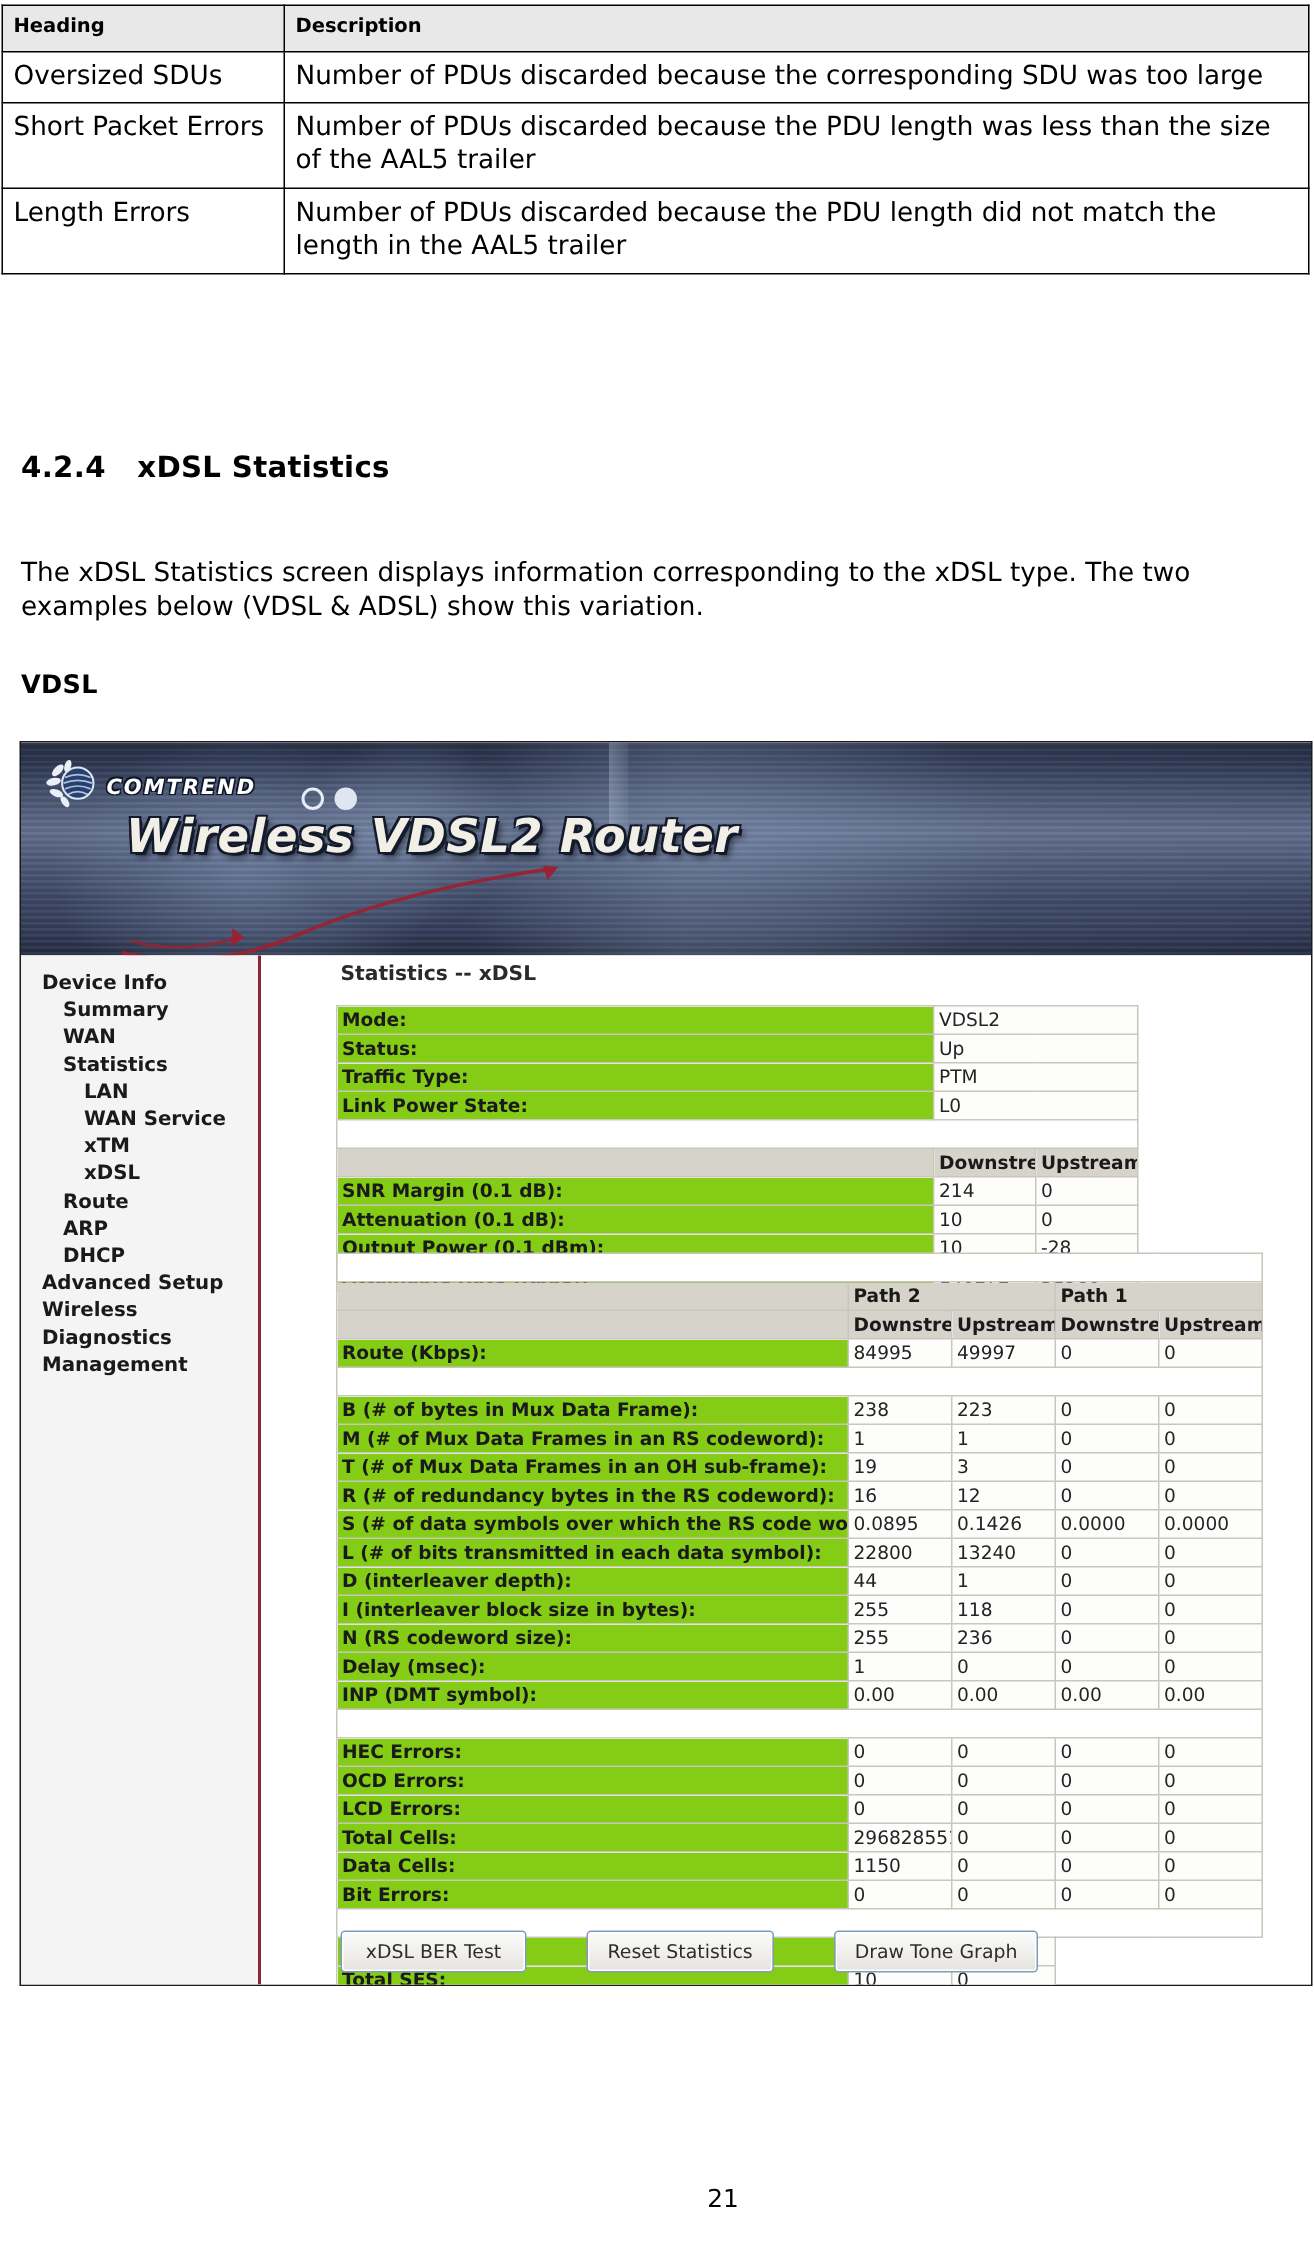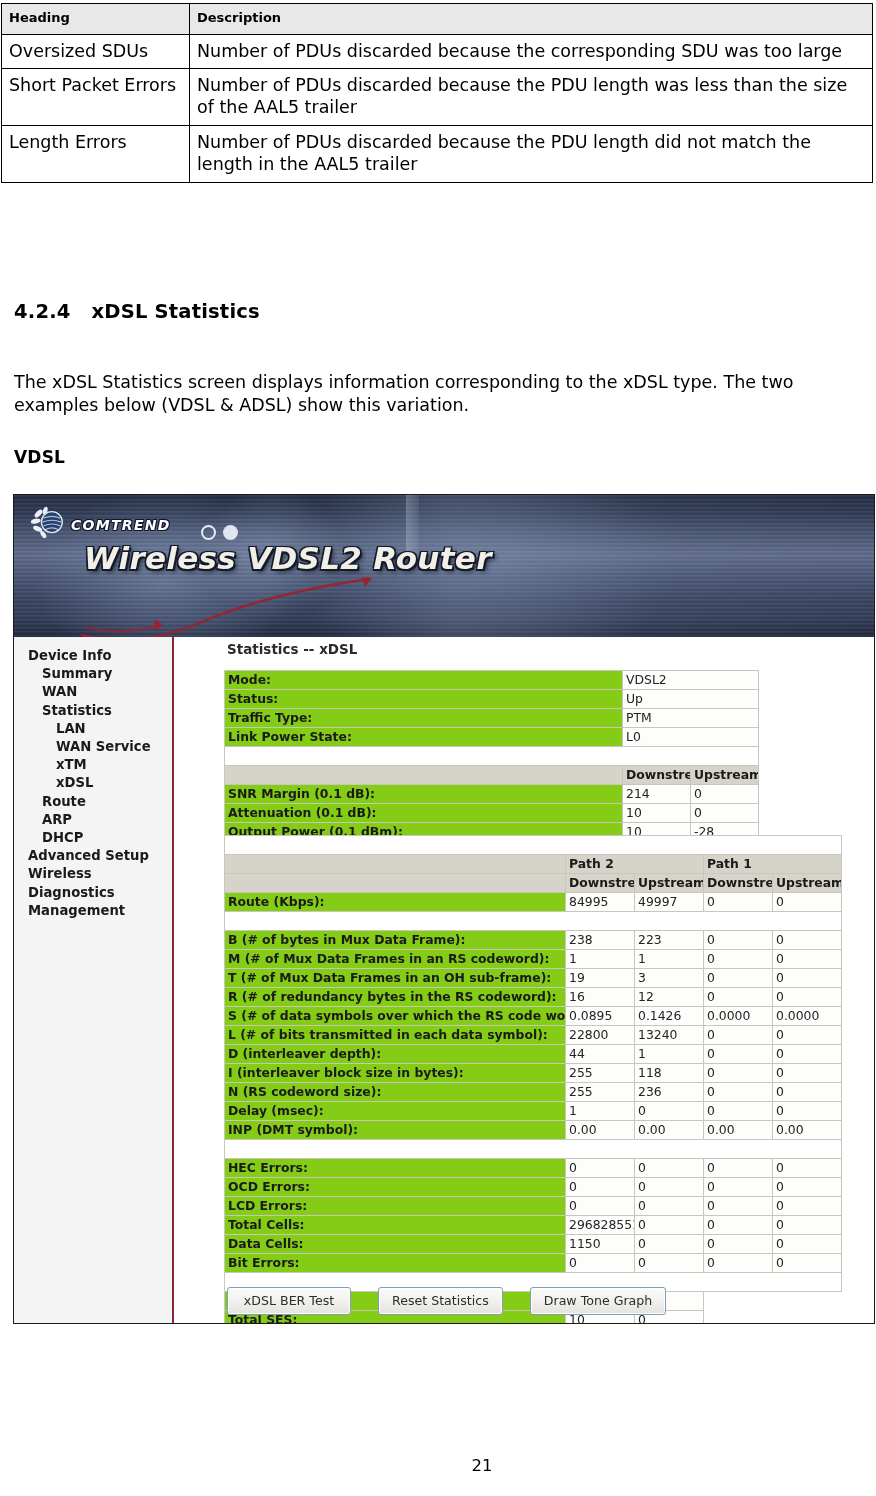--- a/index.html
+++ b/index.html
@@ -208,21 +208,21 @@
   .blank { background: #ffffff; border: 1px solid #c9c6bb; }
   .noborder { border: 0 !important; background: transparent !important; }
 
   .tbl-a { left: 50px; top: 33px; width: 617px; }
   .tbl-b { left: 50px; top: 198px; width: 617px; }
 
   .btn-row {
     position: absolute;
     left: 53px; top: 650px;
     display: flex;
-    gap: 27px;
+    gap: 40px;
   }
   .btn {
     font-family: "DejaVu Sans", sans-serif;
     font-size: 12.6px;
     color: #2d2d2d;
     background: linear-gradient(to bottom, #fbfbfa 0%, #f0efec 55%, #e4e2dc 100%);
     border: 1px solid #7f9db9;
     border-radius: 3px;
     padding: 5px 13px 6px 13px;
     min-width: 96px;

